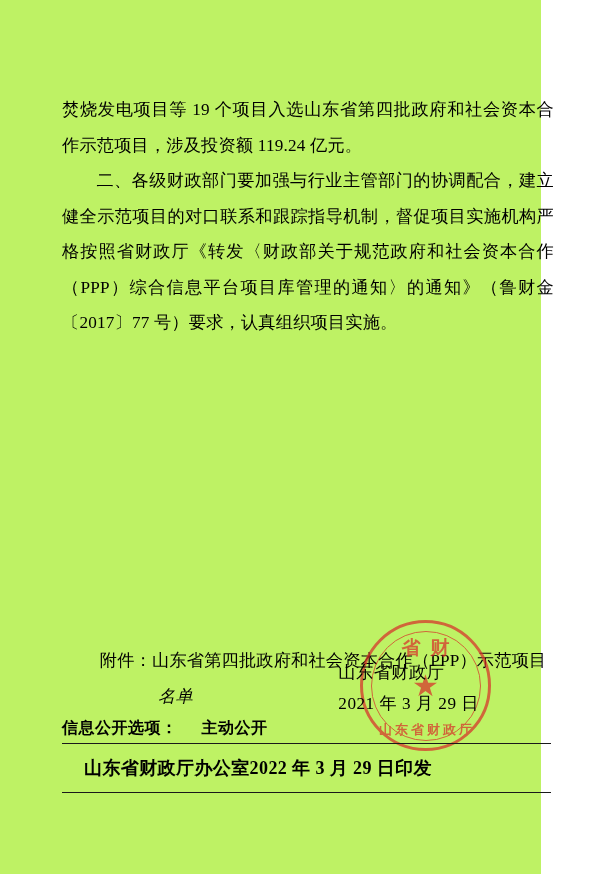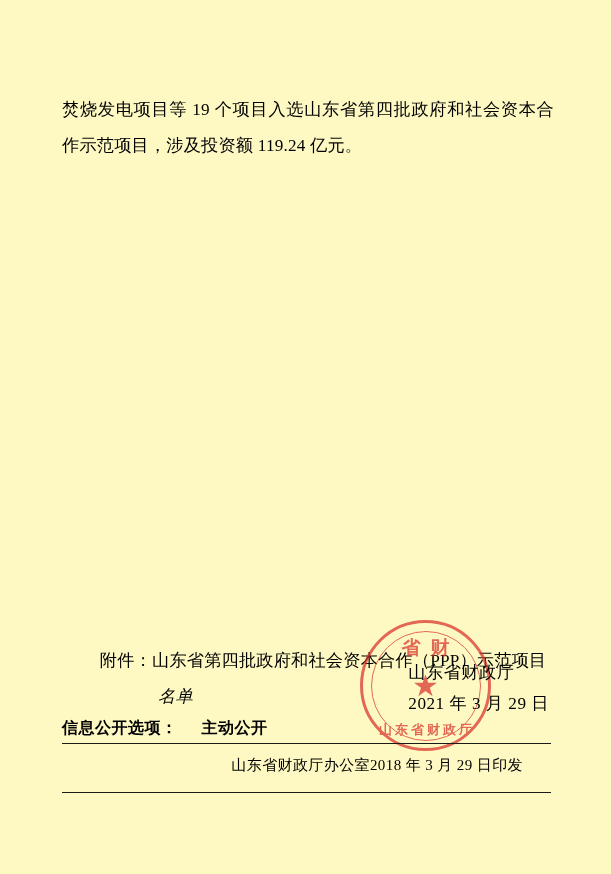--- a/index.html
+++ b/index.html
@@ -10,23 +10,23 @@
     width: 611px;
     height: 874px;
     background: #ffffff;
     font-family: "Liberation Serif", "DejaVu Serif", serif;
     color: #000000;
     overflow: hidden;
     position: relative;
   }
   .page {
     position: relative;
-    width: 611px;
+    width: 541px;
     height: 874px;
-    background: #fef9c3;
+    background: #bef264;
   }
   .body-text {
     position: absolute;
     left: 62px;
     top: 92px;
     width: 492px;
   }
   .para {
     font-size: 17.2px;
     line-height: 35.5px;
@@ -150,38 +150,40 @@
   }
   .rule.bottom {
     top: 792px;
   }
   .footer {
     position: absolute;
     left: 62px;
     top: 756px;
     width: 489px;
     display: flex;
-    justify-content: flex-end;
-    font-size: 15px;
+    justify-content: flex-start;
+    font-size: 18px;
     letter-spacing: 0.4px;
+    font-weight: bold;
   }
   .footer .left {
     padding-left: 22px;
   }
   .footer .right {
     padding-right: 28px;
   }
 </style>
 </head>
 <body>
 
 <div class="page">
 
   <div class="body-text">
     <p class="para">焚烧发电项目等 19 个项目入选山东省第四批政府和社会资本合作示范项目，涉及投资额 119.24 亿元。</p>
+    <p class="para indent">二、各级财政部门要加强与行业主管部门的协调配合，建立健全示范项目的对口联系和跟踪指导机制，督促项目实施机构严格按照省财政厅《转发〈财政部关于规范政府和社会资本合作（PPP）综合信息平台项目库管理的通知〉的通知》（鲁财金〔2017〕77 号）要求，认真组织项目实施。</p>
   </div>
 
   <div class="attachment-block">
     <div class="attach-line">附件：山东省第四批政府和社会资本合作（PPP）示范项目</div>
     <div class="attach-line2">名单</div>
   </div>
 
   <div class="seal">
     <div class="seal-inner"></div>
     <div class="seal-text-top">省财</div>
@@ -195,18 +197,18 @@
   </div>
 
   <div class="disclosure">
     <span class="label">信息公开选项：</span><span class="value">主动公开</span>
   </div>
 
   <div class="rule top"></div>
 
   <div class="footer">
     <span class="left">山东省财政厅办公室</span>
-    <span class="right">2018 年 3 月 29 日印发</span>
+    <span class="right">2022 年 3 月 29 日印发</span>
   </div>
 
   <div class="rule bottom"></div>
 
 </div>
 
 </body></html>

